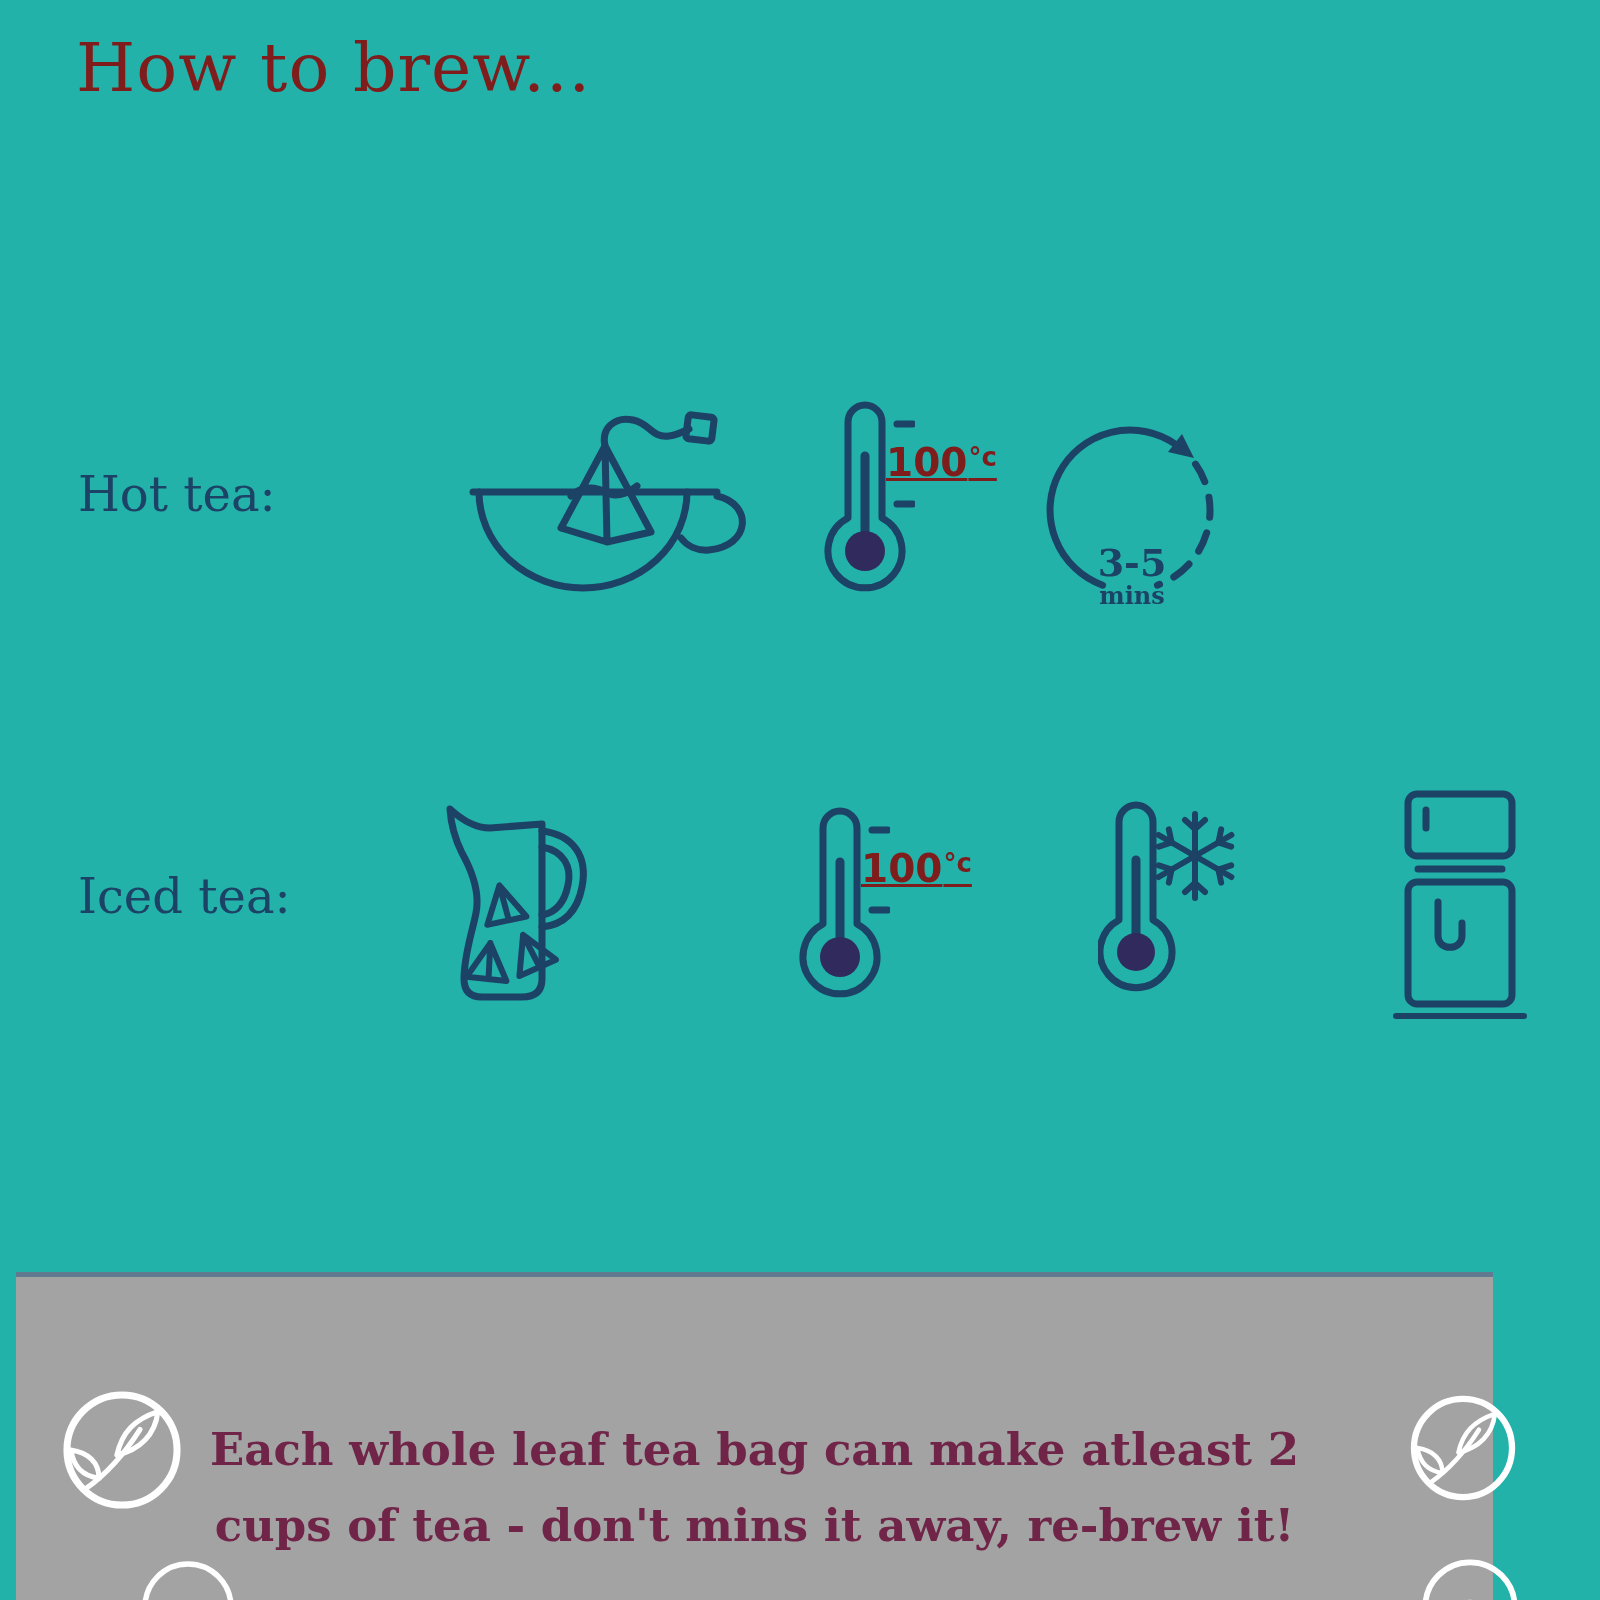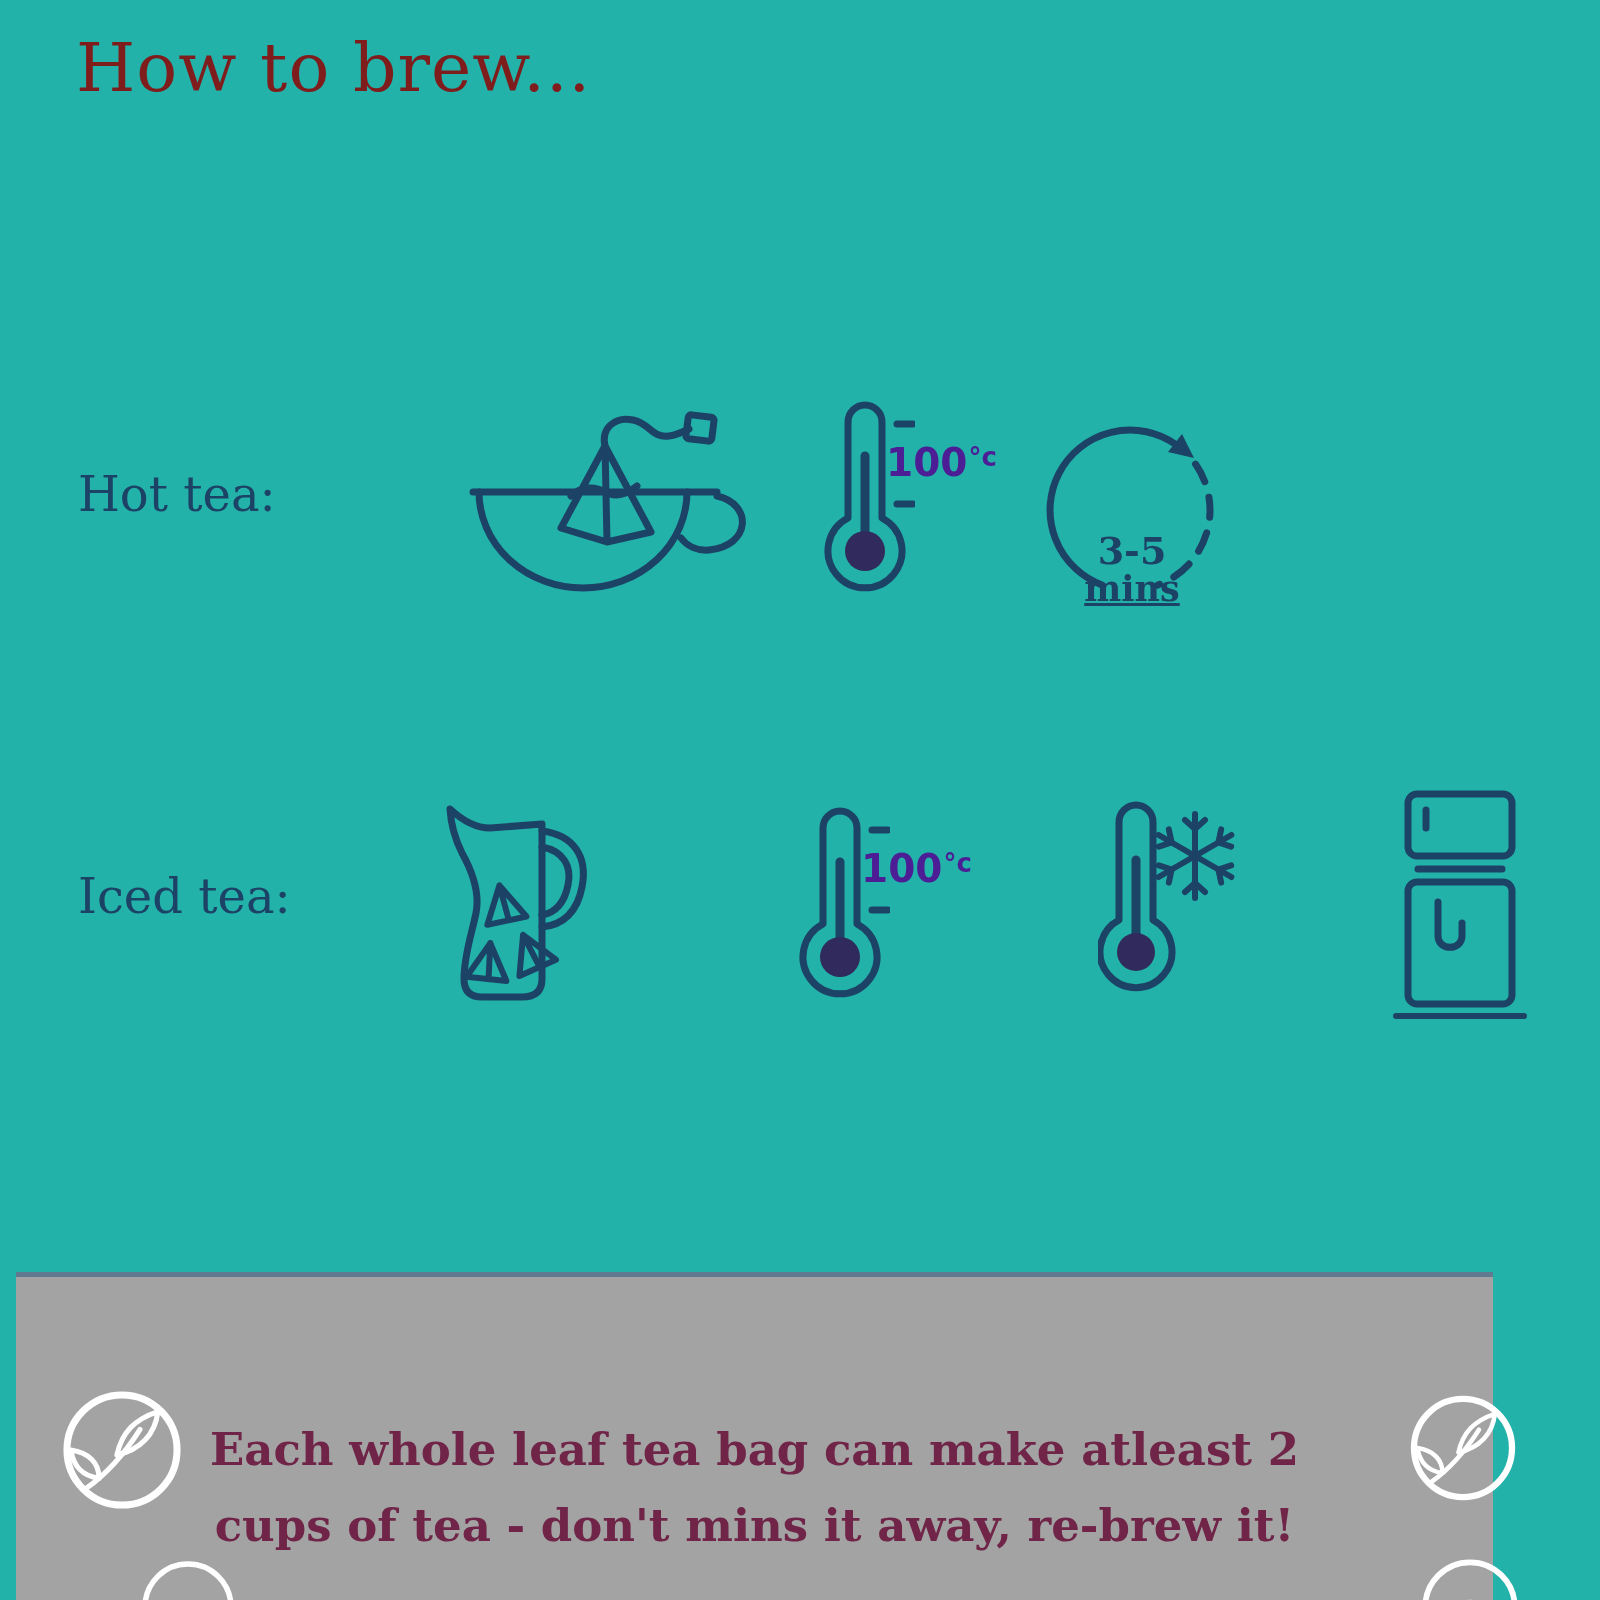--- a/index.html
+++ b/index.html
@@ -5,26 +5,26 @@
   html,body{margin:0;padding:0;background:#111;}
   .stage{
     position:relative;width:1600px;height:1600px;overflow:hidden;
     background:#23b2aa;font-family:"DejaVu Serif",serif;
   }
   .abs{position:absolute;}
   .title{left:76px;top:28px;font-size:68px;color:#7f1d1d;letter-spacing:1px;}
   .row-label{font-size:48px;color:#1c4366;}
   .ln{fill:none;stroke:#1c4366;stroke-width:7;stroke-linecap:round;stroke-linejoin:round;}
   .ln-thin{fill:none;stroke:#1c4366;stroke-width:6;stroke-linecap:round;stroke-linejoin:round;}
-  .temp{color:#4c1d95;font-family:"DejaVu Sans",sans-serif;font-weight:bold;font-size:39px;letter-spacing:0;}
+  .temp{color:#7f1d1d;font-family:"DejaVu Sans",sans-serif;font-weight:bold;font-size:39px;letter-spacing:0;text-decoration:underline;}
   .temp .unit{font-size:26px;vertical-align:10px;margin-left:1px;}
   .timer-text{display:flex;flex-direction:column;align-items:center;justify-content:flex-end;
     color:#1c4366;font-weight:bold;text-align:center;line-height:1.05;}
   .timer-text .t1{font-size:38px;}
-  .timer-text .t2{font-size:35px;text-decoration:underline;}
+  .timer-text .t2{font-size:24px;}
   .footer{left:16px;top:1272px;width:1477px;height:328px;background:#a3a3a3;
     border-top:5px solid rgba(43,90,130,.55);box-sizing:border-box;}
   .footer-line{position:absolute;left:0;width:100%;text-align:center;
     color:#6f2448;font-size:45px;font-weight:600;}
   .wln{fill:none;stroke:#ffffff;stroke-linecap:round;stroke-linejoin:round;}
 </style>
 </head>
 <body>
 
 <div class="stage">

